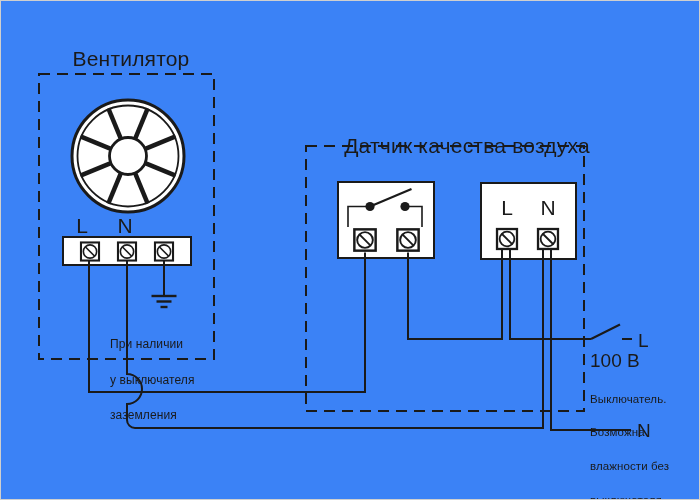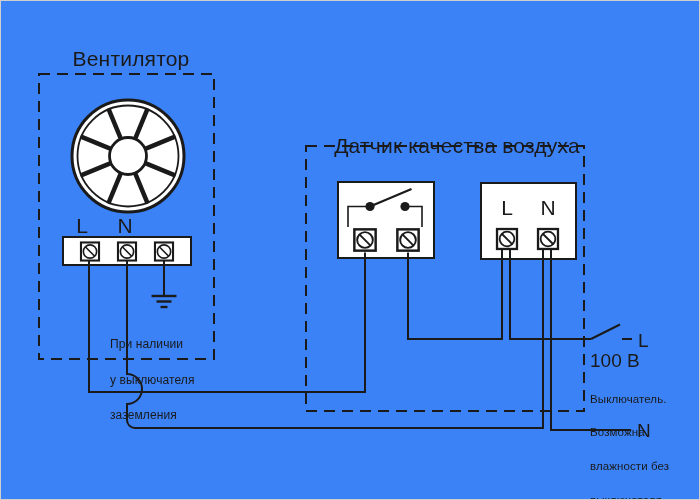--- a/index.html
+++ b/index.html
@@ -87,21 +87,21 @@
     </g>
 
     <g>
       <line x1="590" y1="338" x2="619" y2="323.5" stroke="#1a1a1a" stroke-width="2"></line>
       <line x1="621" y1="338" x2="631" y2="338" stroke="#1a1a1a" stroke-width="2"></line>
     </g>
   </svg>
 
   <div class="lbl title center" style="left:50px;top:46px;width:160px;">Вентилятор</div>
 
-  <div class="lbl title center" style="left:326px;top:97px;width:260px;line-height:19px;text-align:center;">
+  <div class="lbl title center" style="left:336px;top:97px;width:260px;line-height:19px;text-align:center;">
     <div>Датчик качества воздуха</div>
   </div>
 
   <div class="lbl term-lbl center" style="left:73px;top:213px;width:16px;">L</div>
   <div class="lbl term-lbl center" style="left:114px;top:213px;width:20px;">N</div>
 
   <div class="lbl note" style="left:109px;top:314px;">
     <div>При наличии</div>
     <div>у выключателя</div>
     <div>заземления</div>

